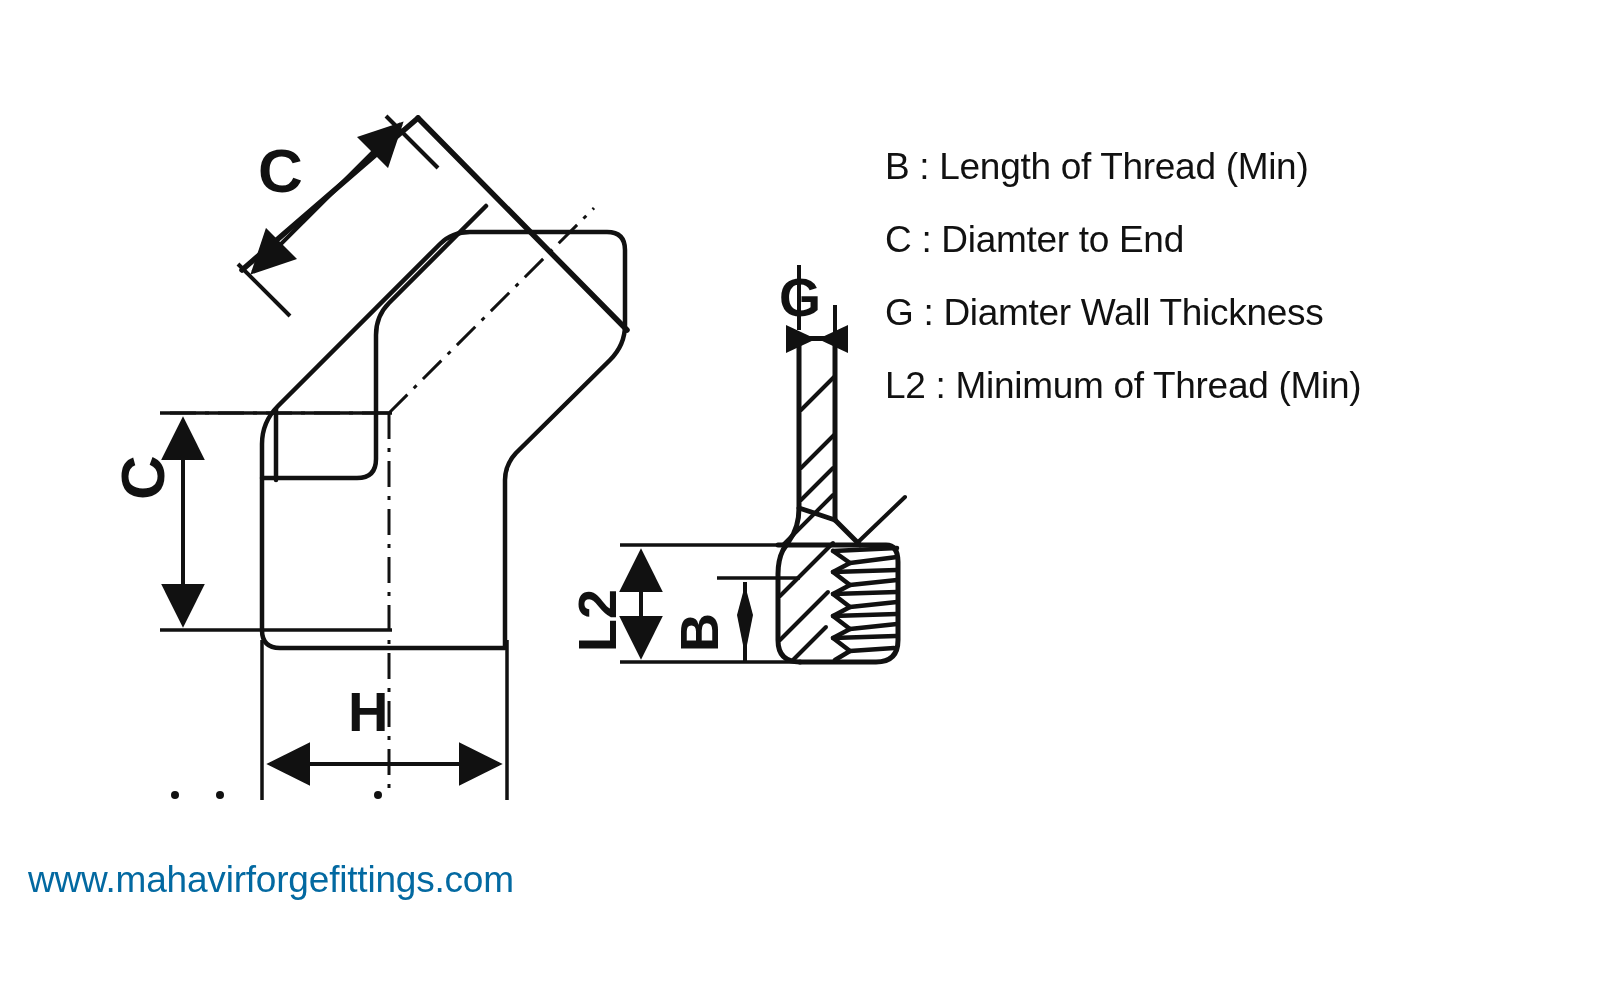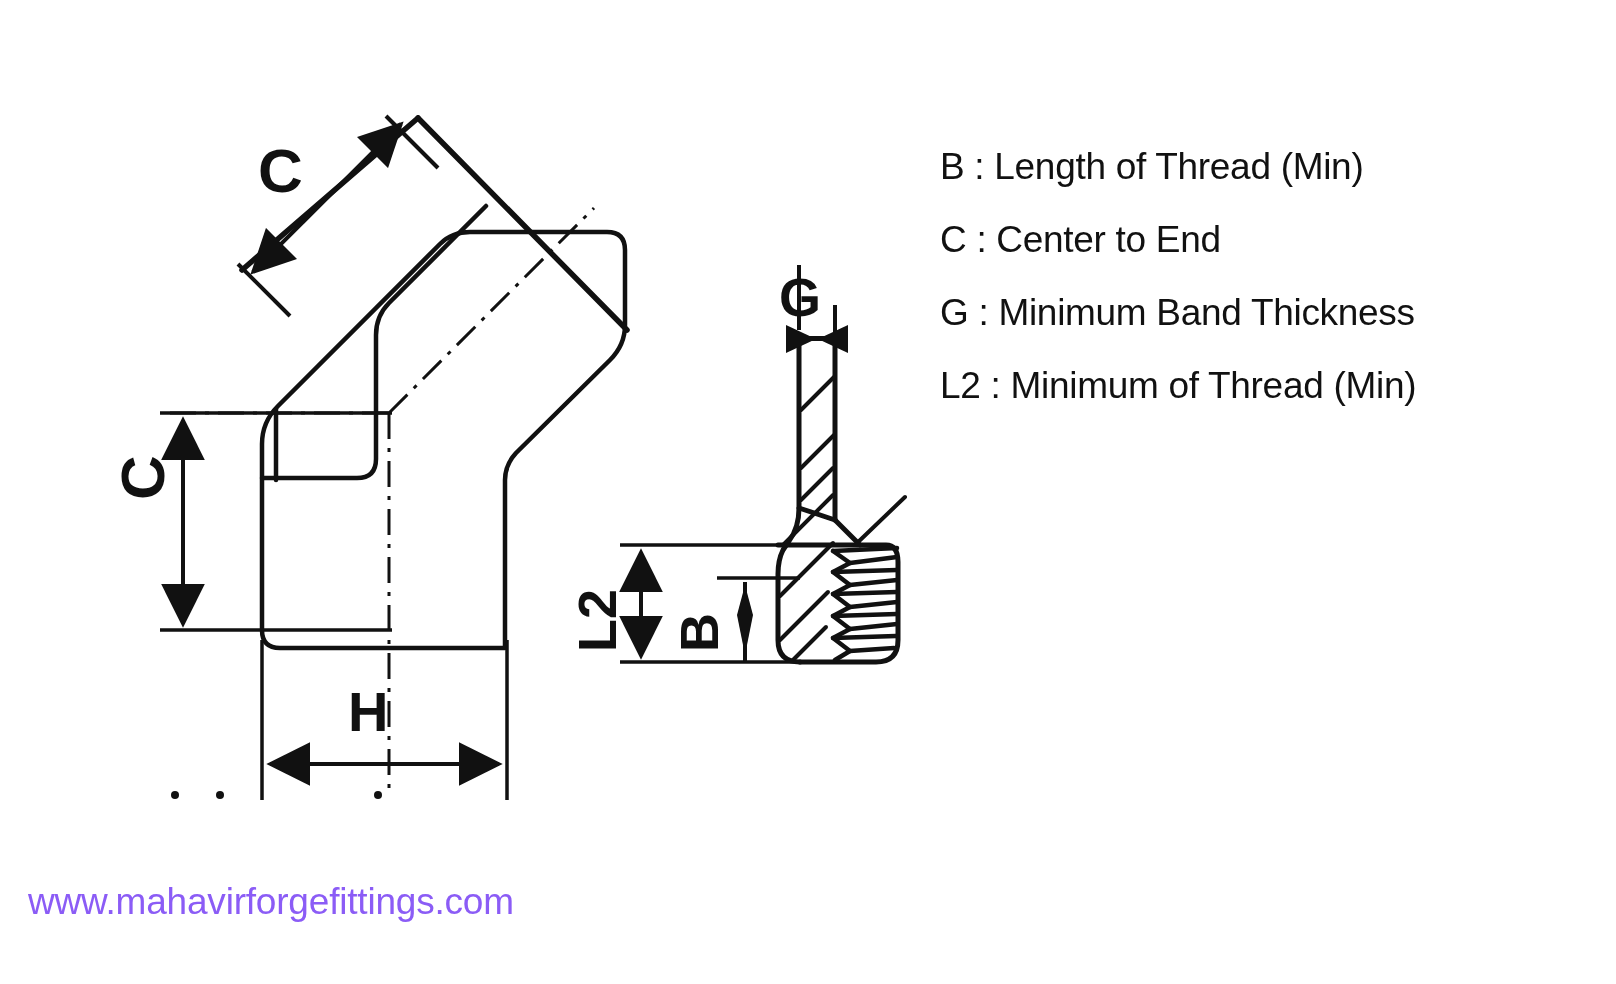--- a/index.html
+++ b/index.html
@@ -21,38 +21,38 @@
     height: 984px;
   }
   #drawing {
     position: absolute;
     left: 0; top: 0;
     width: 1616px;
     height: 984px;
   }
   .legend {
     position: absolute;
-    left: 940px;
+    left: 885px;
     top: 148px;
     width: 620px;
   }
   .legend-row {
     font-size: 37px;
     line-height: 1;
     color: #111111;
     white-space: nowrap;
     margin-bottom: 36px;
     letter-spacing: -0.3px;
   }
   .watermark {
     position: absolute;
     left: 28px;
-    top: 881px;
+    top: 859px;
     font-size: 37px;
-    color: #8b5cf6;
+    color: #0369a1;
     white-space: nowrap;
     letter-spacing: -0.2px;
   }
   
   .dimlabel {
     position: absolute;
     color: #111111;
     font-weight: 700;
     line-height: 1;
     white-space: nowrap;
@@ -261,20 +261,20 @@
 
   <div class="dimlabel" id="label-C-diag">C</div>
   <div class="dimlabel" id="label-C-vert">C</div>
   <div class="dimlabel" id="label-H">H</div>
   <div class="dimlabel" id="label-G">G</div>
   <div class="dimlabel" id="label-L2">L2</div>
   <div class="dimlabel" id="label-B">B</div>
 
   <div class="legend">
     <div class="legend-row">B : Length of Thread (Min)</div>
-    <div class="legend-row">C : Center to End</div>
-    <div class="legend-row">G : Minimum Band Thickness</div>
+    <div class="legend-row">C : Diamter to End</div>
+    <div class="legend-row">G : Diamter Wall Thickness</div>
     <div class="legend-row">L2 : Minimum of Thread (Min)</div>
   </div>
 
   <div class="watermark">www.mahavirforgefittings.com</div>
 
 </div>
 
 </body></html>

